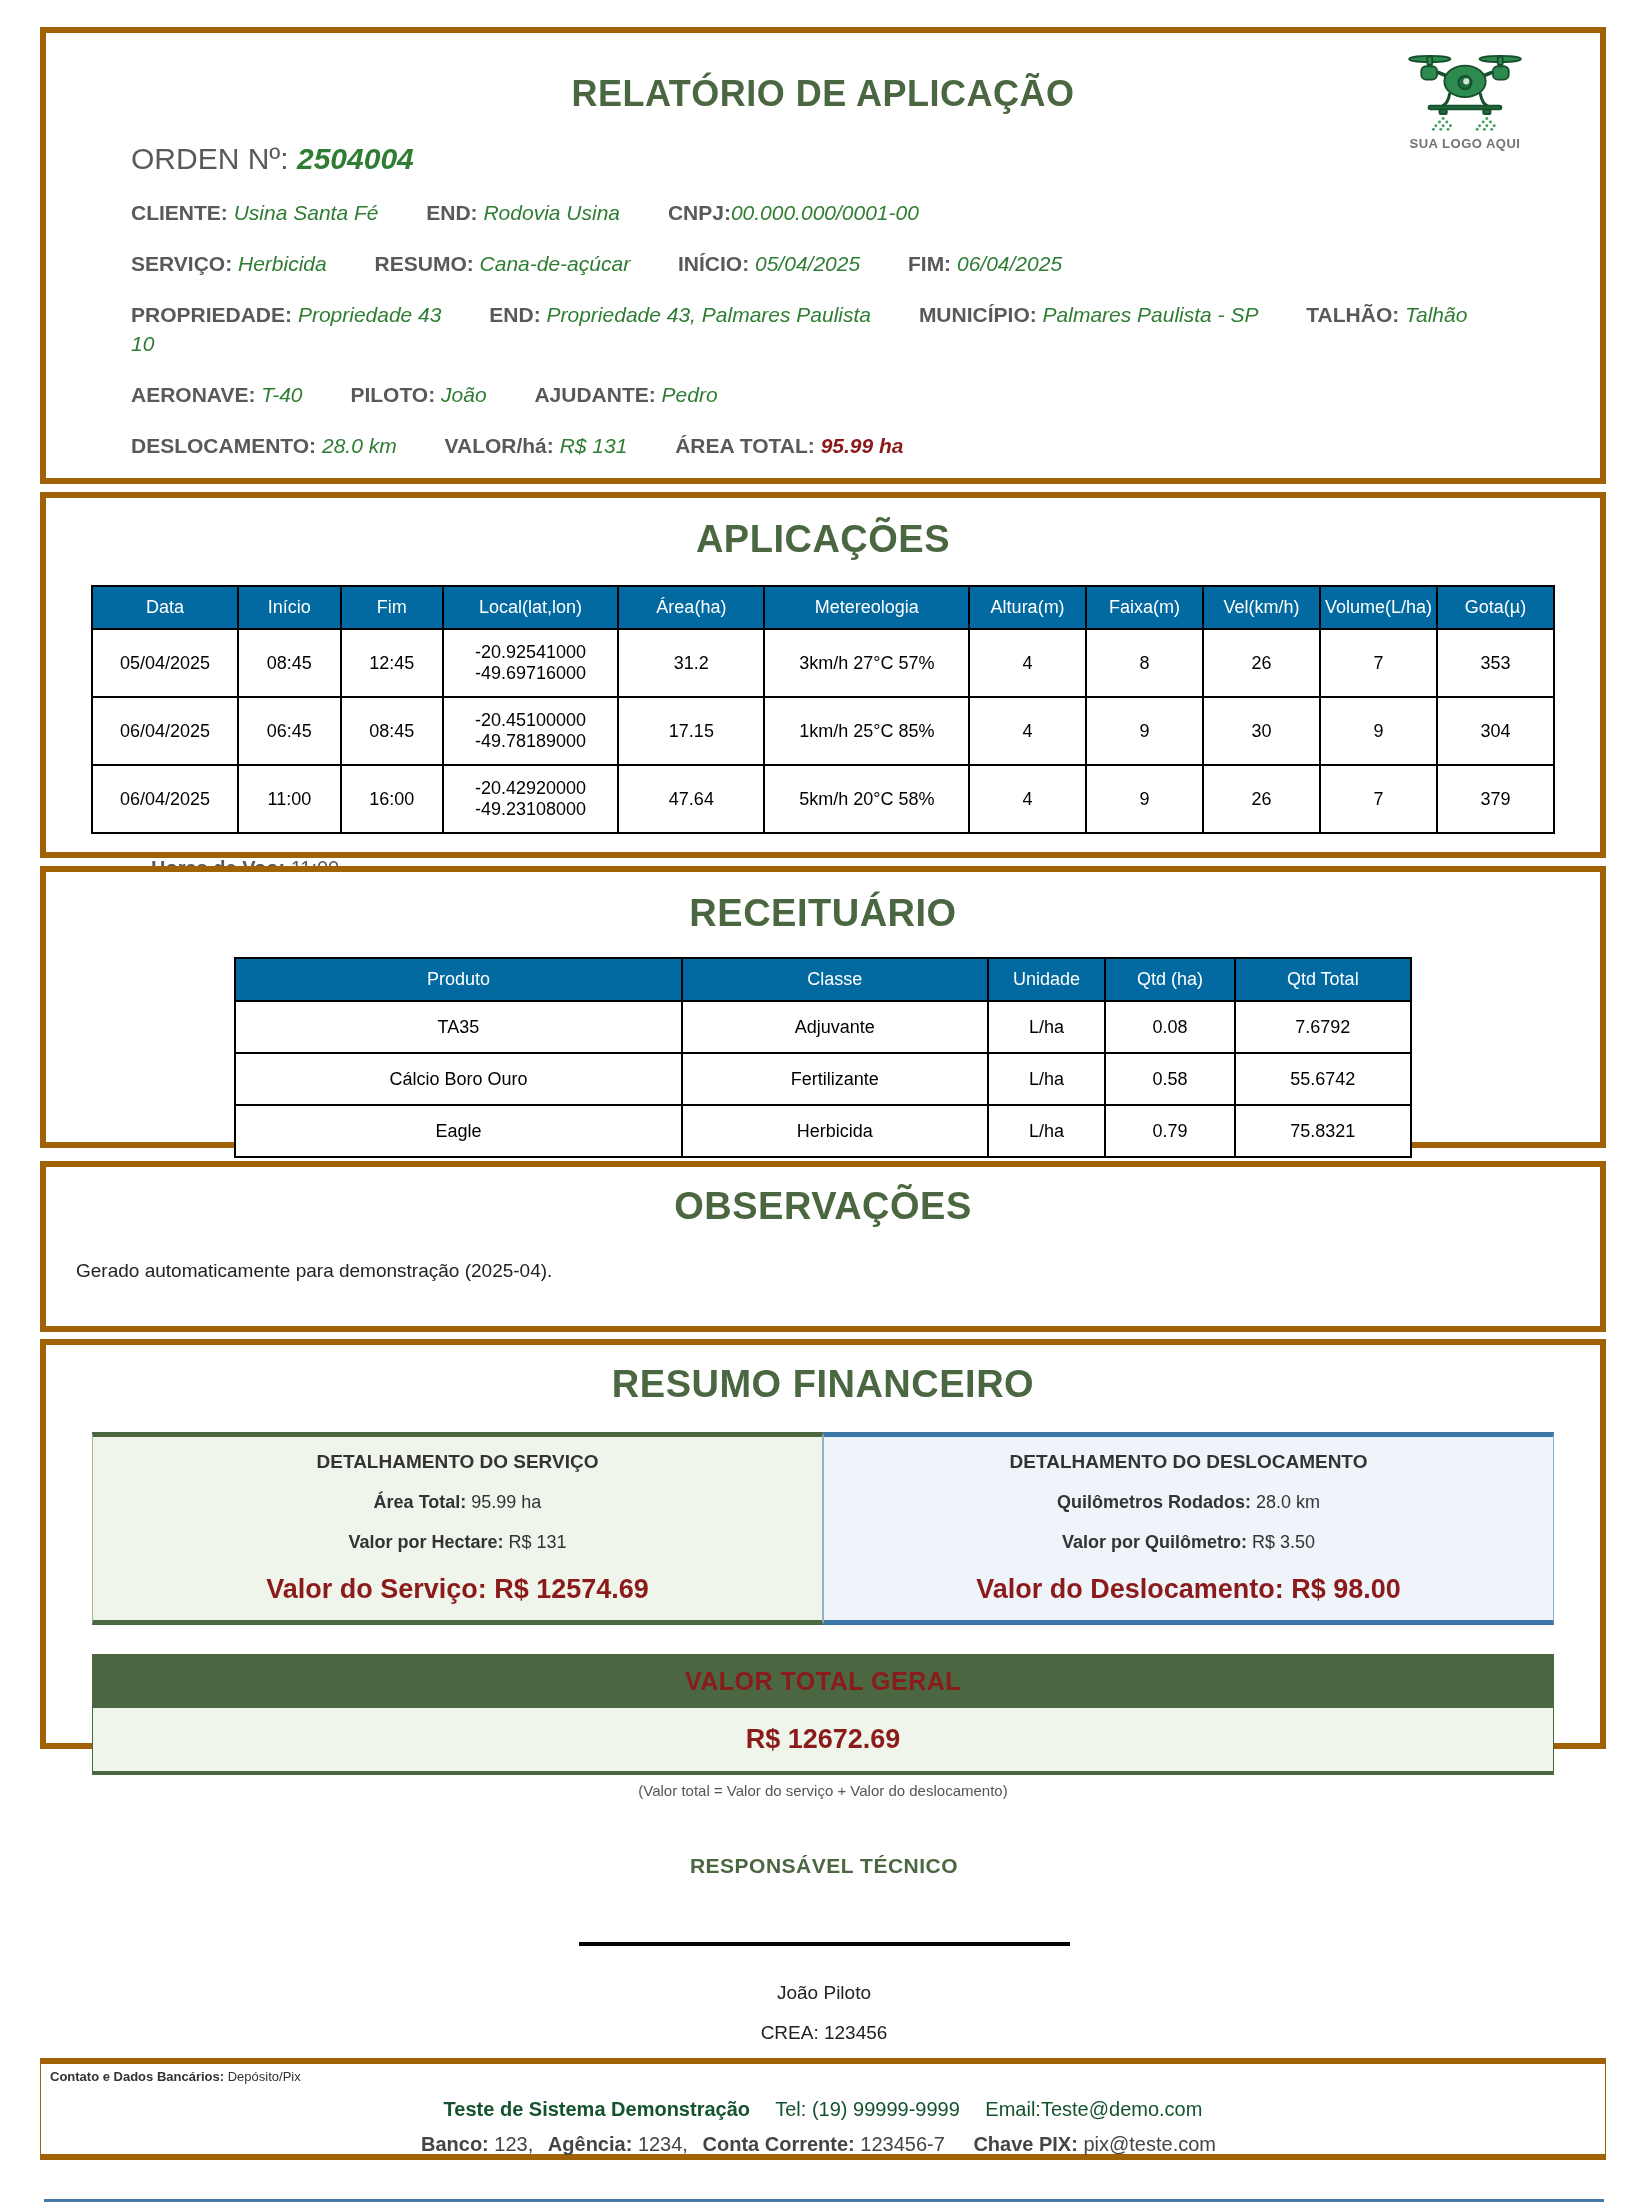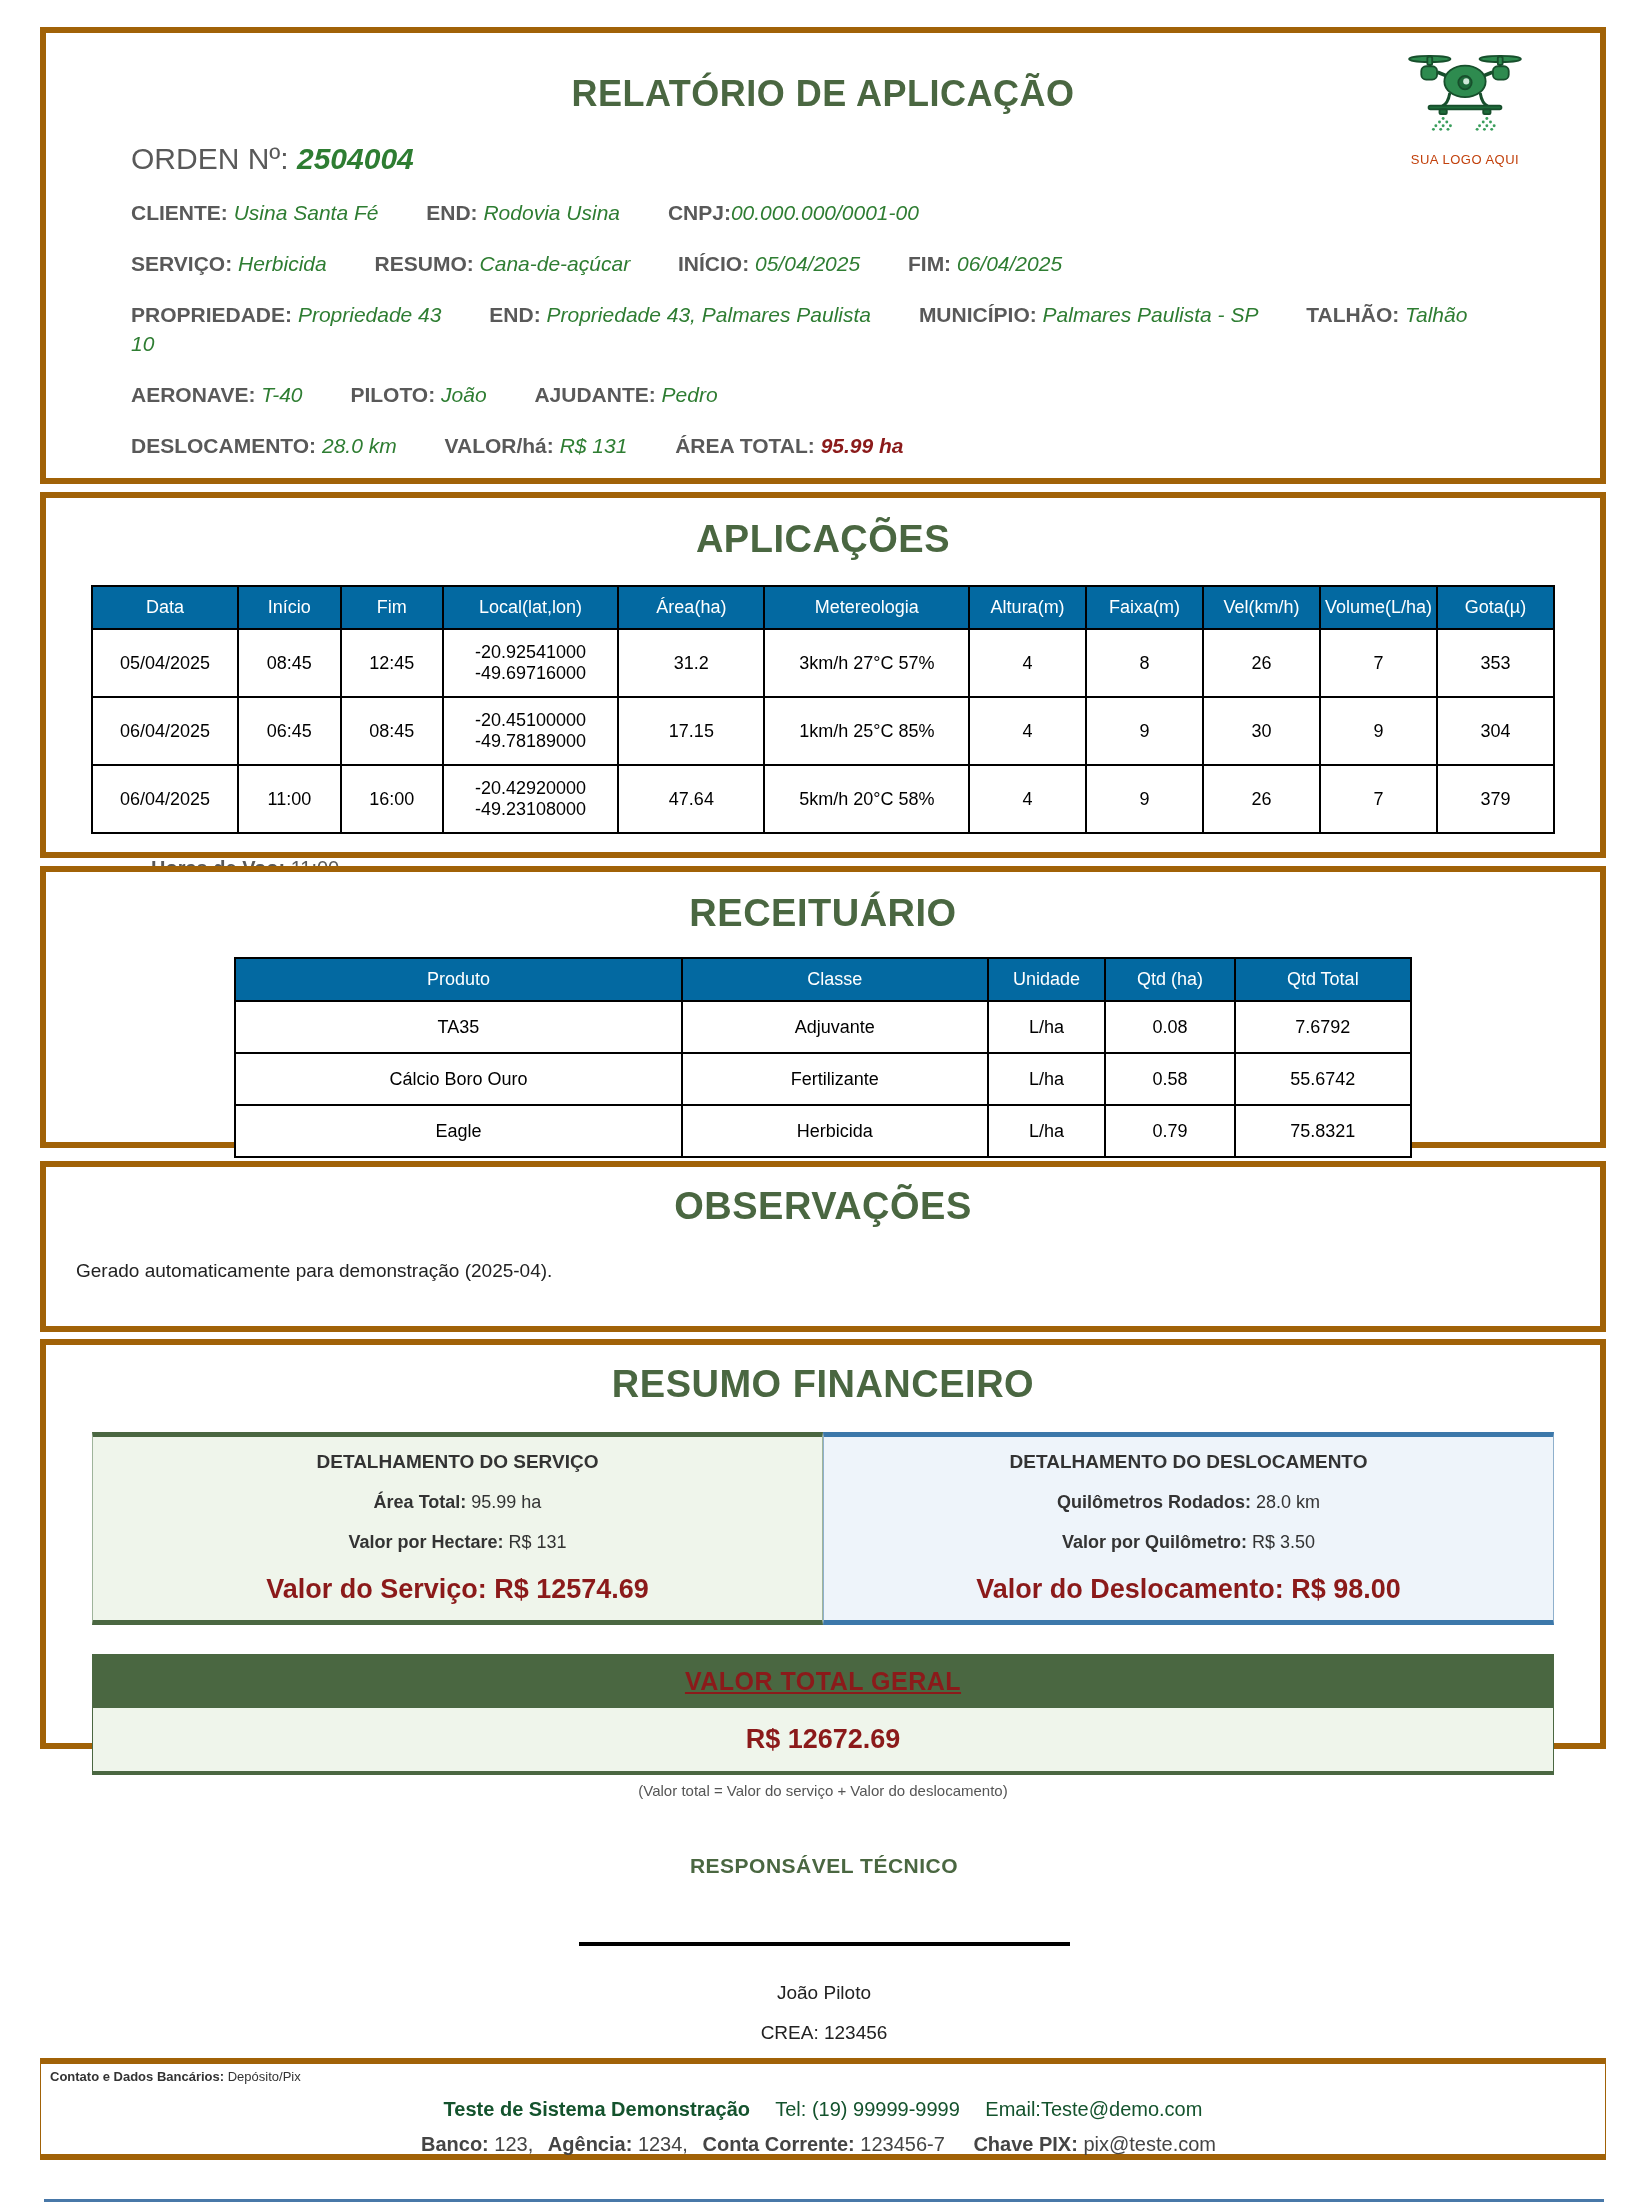--- a/index.html
+++ b/index.html
@@ -8,21 +8,21 @@
     position:relative; width:1648px; height:2205px; background:#fff;
     font-family:"Liberation Sans", sans-serif; color:#333;
   }
   .sec-box { position:absolute; left:40px; width:1566px; border:6px solid #a16207; background:#fff; }
 
   
   .hdr-box { top:26.6px; height:457px; padding:40px 85px 0 85px; }
   .doc-title { text-align:center; font-size:36px; font-weight:bold; color:#4a6741; letter-spacing:0.5px; }
   .logo { position:absolute; top:15px; right:60px; width:150px; text-align:center; }
   .logo svg { width:130px; height:85px; }
-  .logo-caption { font-size:13px; font-weight:normal; color:#c2410c; letter-spacing:0.5px; margin-top:17px; }
+  .logo-caption { font-size:13px; font-weight:bold; color:#737373; letter-spacing:0.5px; margin-top:1px; }
   .kv-line { margin-top:22px; font-size:21px; line-height:29px; }
   .kv-line .pair { margin-right:42px; white-space:normal; }
   .lbl { color:#595959; font-weight:bold;text-align:right; }
   .lbl-plain { color:#595959; font-weight:normal; }
   .val { color:#2e7d32; font-style:italic; }
   .val-bold { font-weight:bold; }
   .val-red { color:#8b1a1a; font-weight:bold; font-style:italic; }
   .order-line { margin-top:27px; font-size:30px; }
 
   
@@ -54,21 +54,21 @@
   .detail-card .card-title { font-size:19px; font-weight:bold; color:#333; }
   .detail-card .card-line { margin-top:19px; }
   .detail-card .card-line b { color:#333; }
   .detail-card .card-total { margin-top:21px; font-size:27px; font-weight:bold; color:#8b1a1a; }
   .card-servico { background:#eff5eb; border-top:5px solid #4a6741; border-bottom:5px solid #4a6741;
                   border-left:1px solid #9fb49b; border-right:0.5px solid #9fb49b; }
   .card-desloc  { background:#eef4fa; border-top:5px solid #3c78aa; border-bottom:5px solid #3c78aa;
                   border-left:0.5px solid #8fb0cc; border-right:1px solid #8fb0cc; }
   .total-box { margin-top:29px; border:1px solid #4a6741; border-bottom:4px solid #4a6741; }
   .total-head { background:#4a6741; height:53px; display:flex; align-items:center; justify-content:center;
-                font-size:25px; font-weight:bold; color:#8b1a1a; letter-spacing:0.5px;text-decoration:underline; }
+                font-size:25px; font-weight:bold; color:#8b1a1a; letter-spacing:0.5px; }
   .total-value { background:#eff5eb; height:63px; display:flex; align-items:center; justify-content:center;
                  font-size:27px; font-weight:bold; color:#8b1a1a; }
   .total-note { text-align:center; font-size:15px; color:#555; margin-top:7px; }
 
   
   .resp-block { position:absolute; left:0; top:1854px; width:100%; text-align:center; }
   .resp-title { font-size:21px; font-weight:bold; color:#4a6741; letter-spacing:0.5px; }
   .sig-line { width:491px; height:3.5px; background:#000; margin:64px auto 0 auto; }
   .resp-name { margin-top:36px; font-size:19px; color:#222; }
   .resp-crea { margin-top:18px; font-size:19px; color:#222; }

